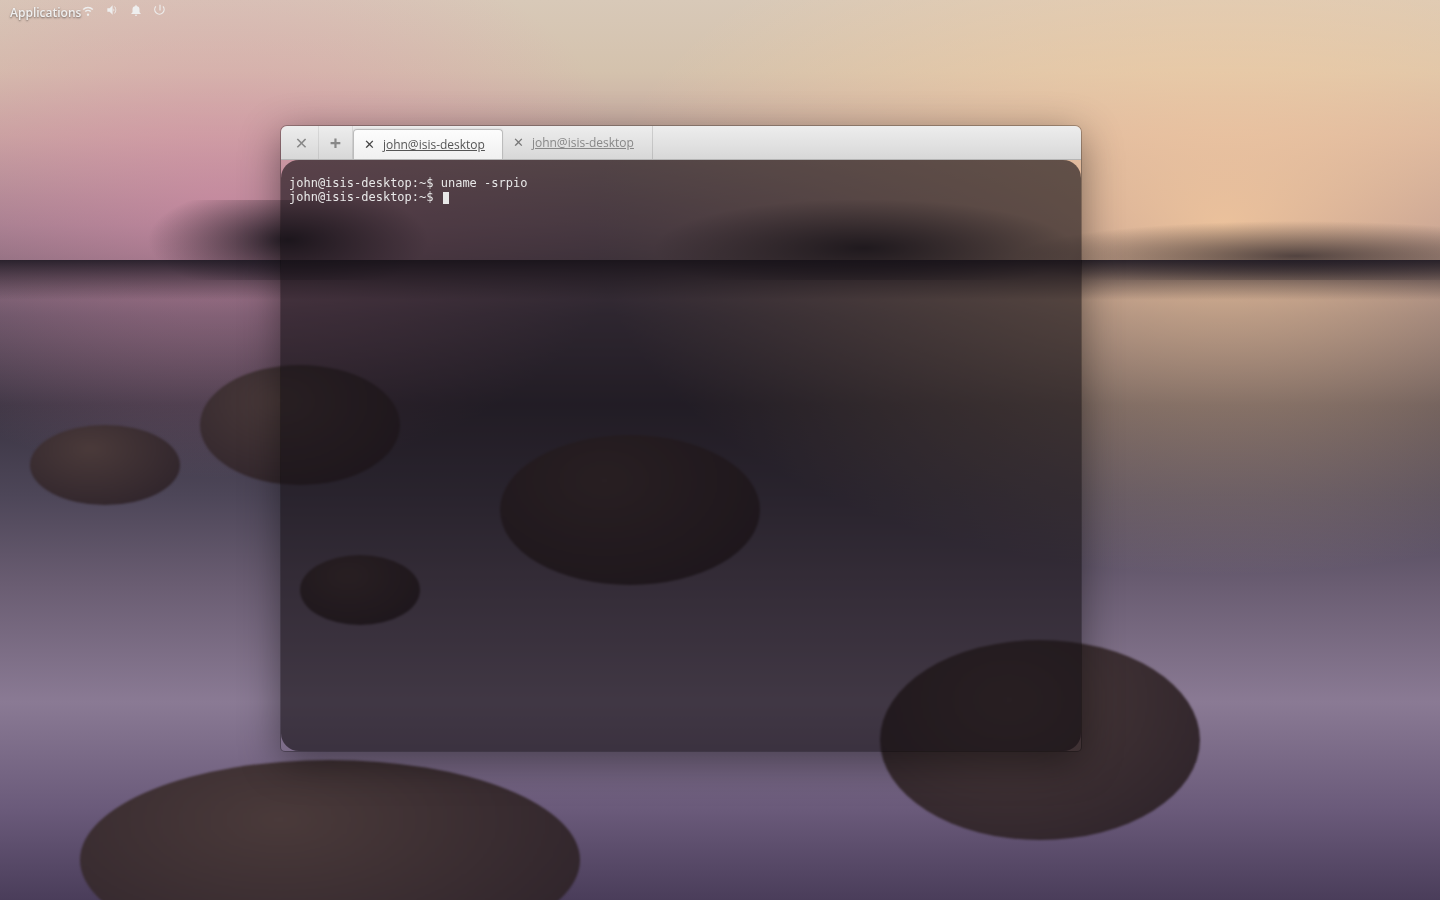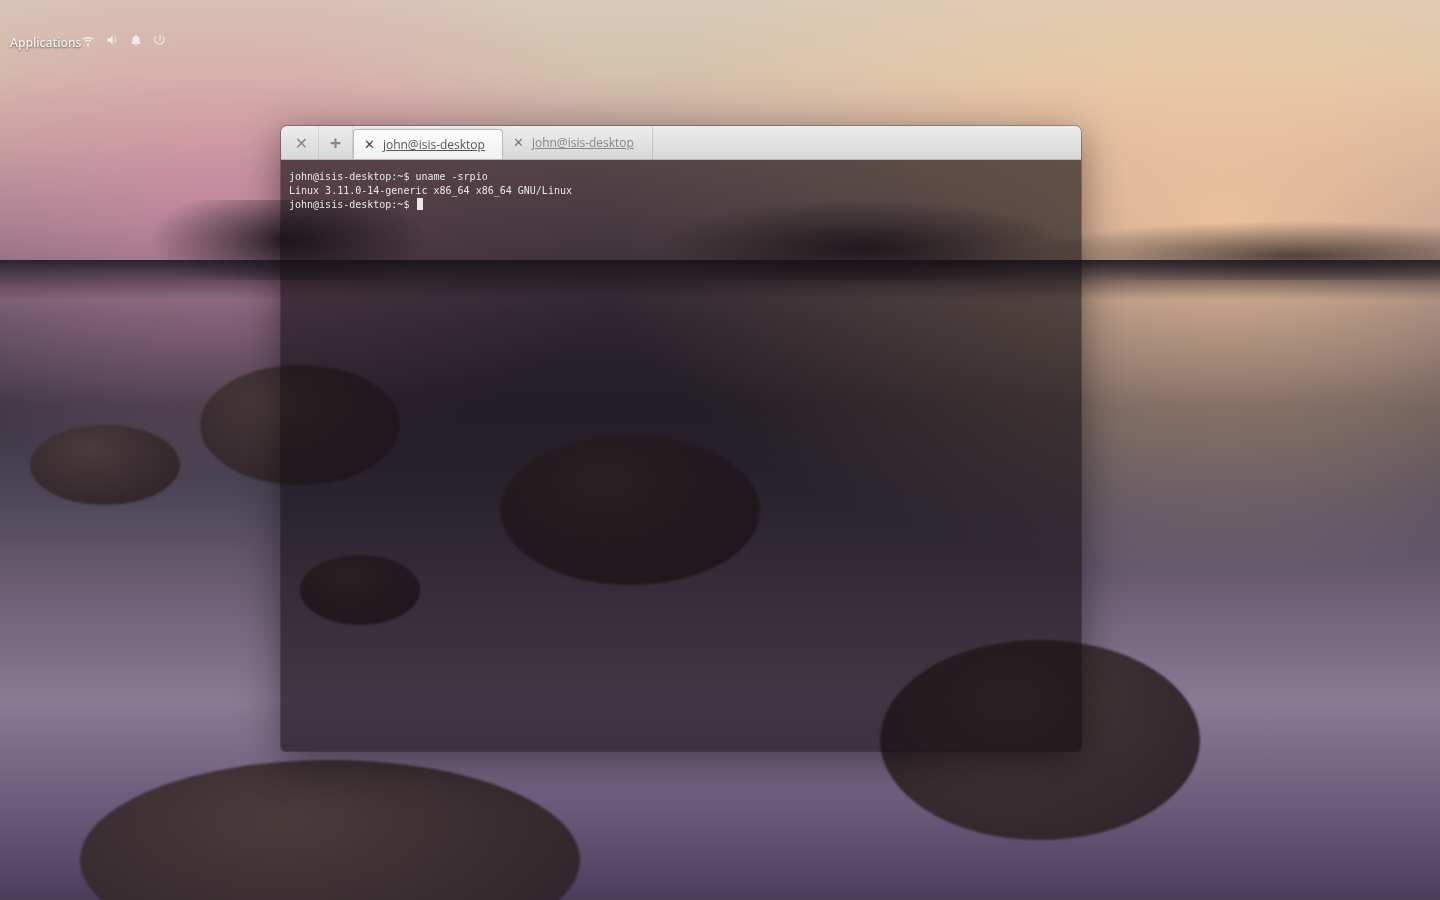--- a/index.html
+++ b/index.html
@@ -51,21 +51,20 @@
     top: 0; left: 0; right: 0;
     height: 24px;
     background: rgba(0,0,0,0.0);
     display: flex;
     align-items: center;
     color: #f0f0f0;
     font-size: 12px;
     font-weight: 600;
     padding: 0 10px;
     text-shadow: 0 1px 2px rgba(0,0,0,0.5);
-    margin-top: 30px;
   }
   .panel-left { flex: 0 0 auto; }
   .panel-center { flex: 1; text-align: center; }
   .panel-right { flex: 0 0 auto; display:flex; gap:10px; align-items:center; }
   .panel-right svg { width:14px; height:14px; fill:#eee; }
 
   
   .window {
     position: absolute;
     left: 281px;
@@ -121,24 +120,25 @@
   }
   .tab.active .close { color:#444; }
   .tab .label { white-space:nowrap;text-decoration:underline; }
 
   .terminal-body {
     flex:1;
     background: rgba(20,15,20,0.62);
     backdrop-filter: blur(0px);
     color:#e8e8e8;
     font-family: "DejaVu Sans Mono","Menlo","Consolas",monospace;
-    font-size: 10px;
+    font-size: 12px;
     line-height: 14px;
-    padding: 10px 8px;
+    padding: 16px 8px;
     white-space: pre;
+    border-radius: 18px;
   }
   .terminal-body .line { display:block; }
   .cursor {
     display:inline-block;
     width:6px; height:12px;
     background:#e8e8e8;
     vertical-align:text-bottom;
     margin-left:2px;
   }
 
@@ -195,16 +195,16 @@
       </div>
       <div class="tab active">
         <span class="close">✕</span>
         <span class="label">john@isis-desktop</span>
       </div>
       <div class="tab">
         <span class="close">✕</span>
         <span class="label">john@isis-desktop</span>
       </div>
     </div>
-    <div class="terminal-body"><span class="line"><span>john@isis-desktop:~$ </span><span>uname -srpio</span></span><span class="line"><span>Linux 3.11.0-14-generic x86_64 x86_64 GNU/Linux</span></span><span class="line"><span>john@isis-desktop:~$ </span><span></span><span class="cursor"></span></span></div>
+    <div class="terminal-body"><span class="line"><span>john@isis-desktop:~$ </span><span>uname -srpio</span></span><span class="line"><span>john@isis-desktop:~$ </span><span></span><span class="cursor"></span></span></div>
   </div>
 
 </div>
 
 </body></html>

